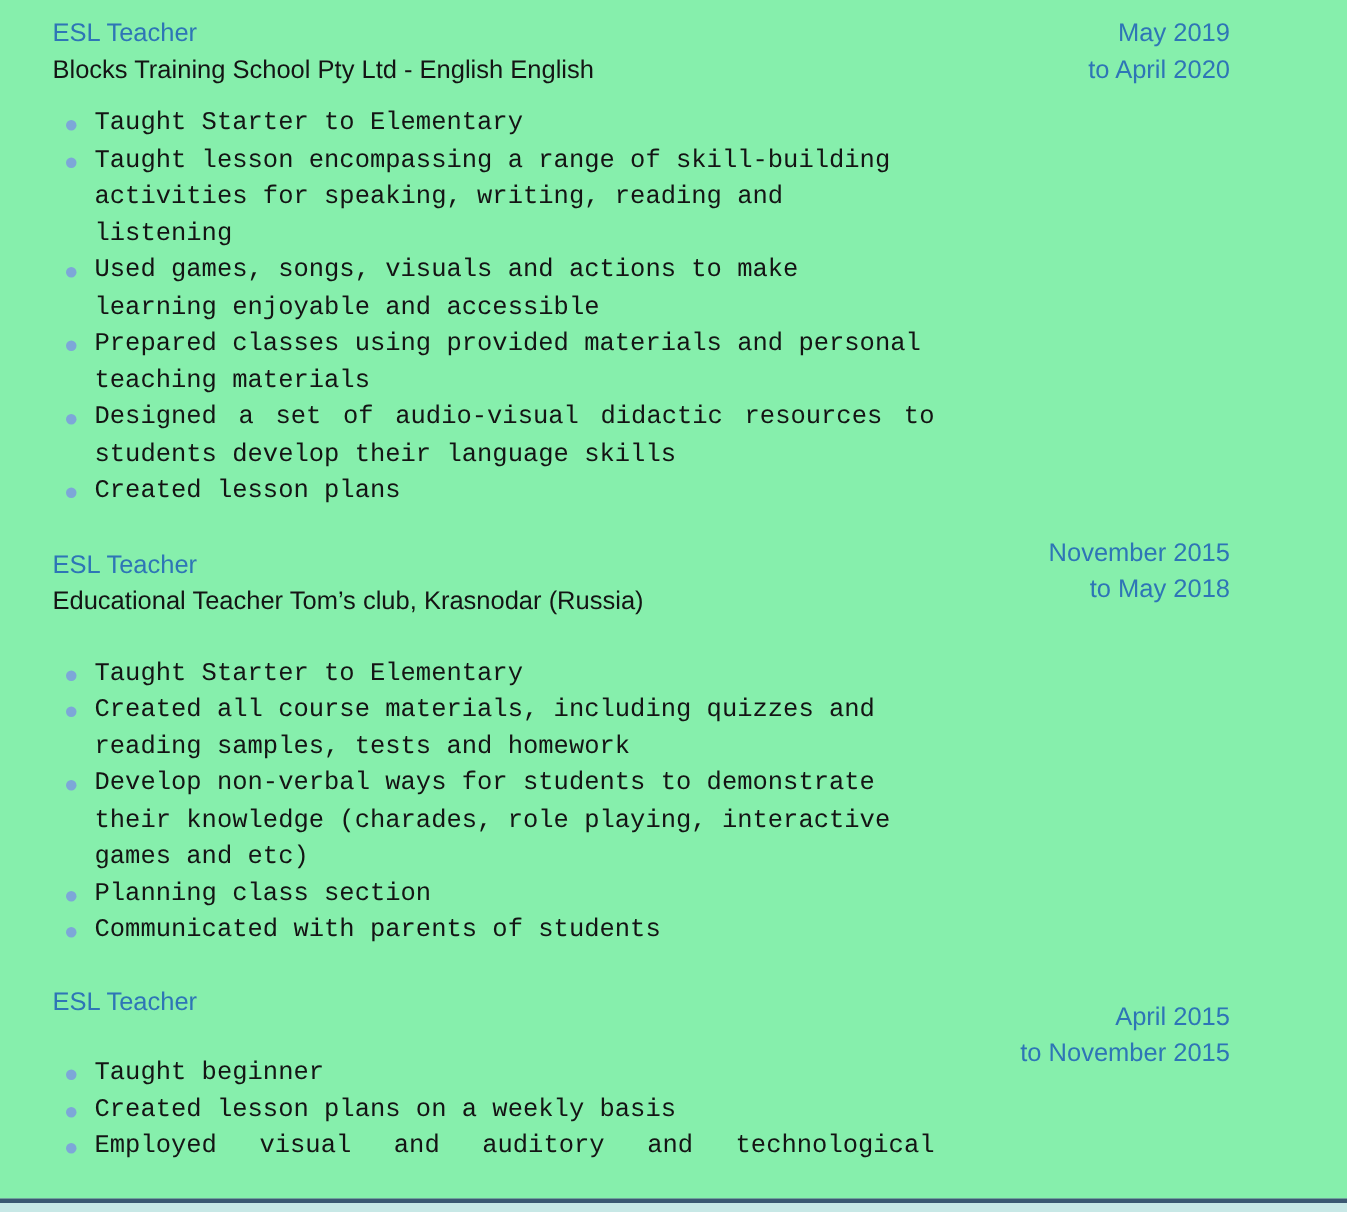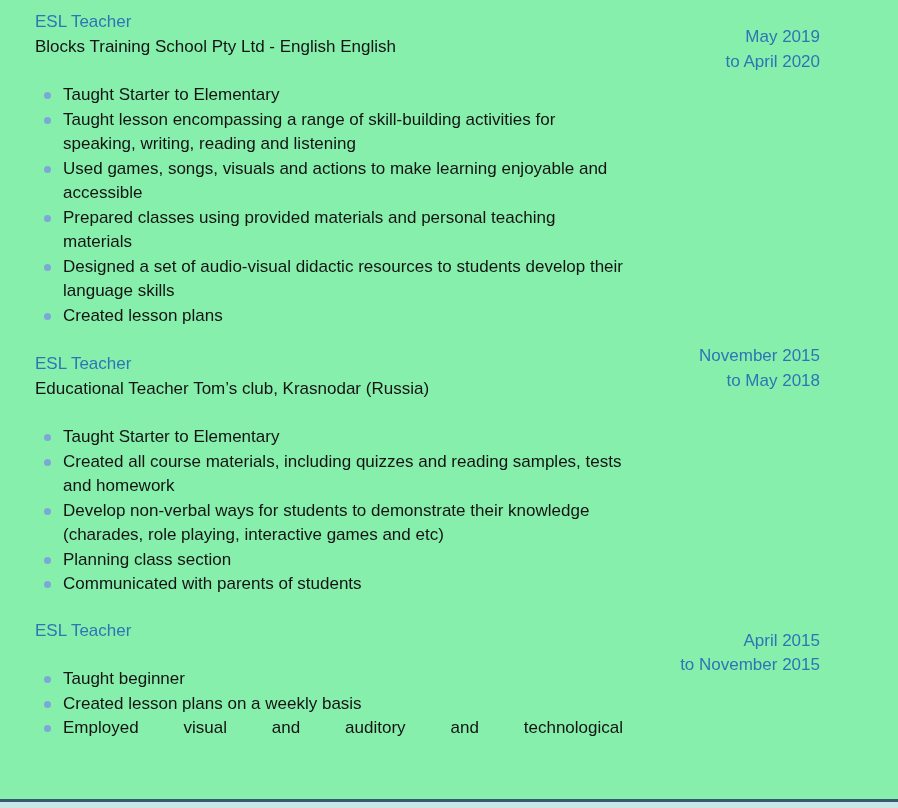--- a/index.html
+++ b/index.html
@@ -28,29 +28,30 @@
   }
   .company-line { line-height: 24.5px; }
   .dates {
     position: absolute;
     right: 78px;
     text-align: right;
     color: var(--accent);
     line-height: 24.5px;
     white-space: nowrap;
   }
-  .job.first  .dates { top: 15px; }
+  .job.first  .dates { top: 0px; }
   .job.second .dates { top: -8px; margin-left: 14px; }
   .job.third  .dates { top: 10px; text-align: right; }
   ul.duties {
     list-style: none;
-    margin: 24px 0 0 0;
+    margin: 12px 0 0 0;
     padding: 0 0 0 28px;
     width: 588px;
     box-sizing: border-box;
+    font-family: Liberation Mono, monospace;
   }
   .job.second ul.duties, .job.third ul.duties { margin-top: 24px; }
   ul.duties li {
     position: relative;
     line-height: 24.5px;
   }
   ul.duties li::before {
     content: "";
     position: absolute;
     left: -19px;

